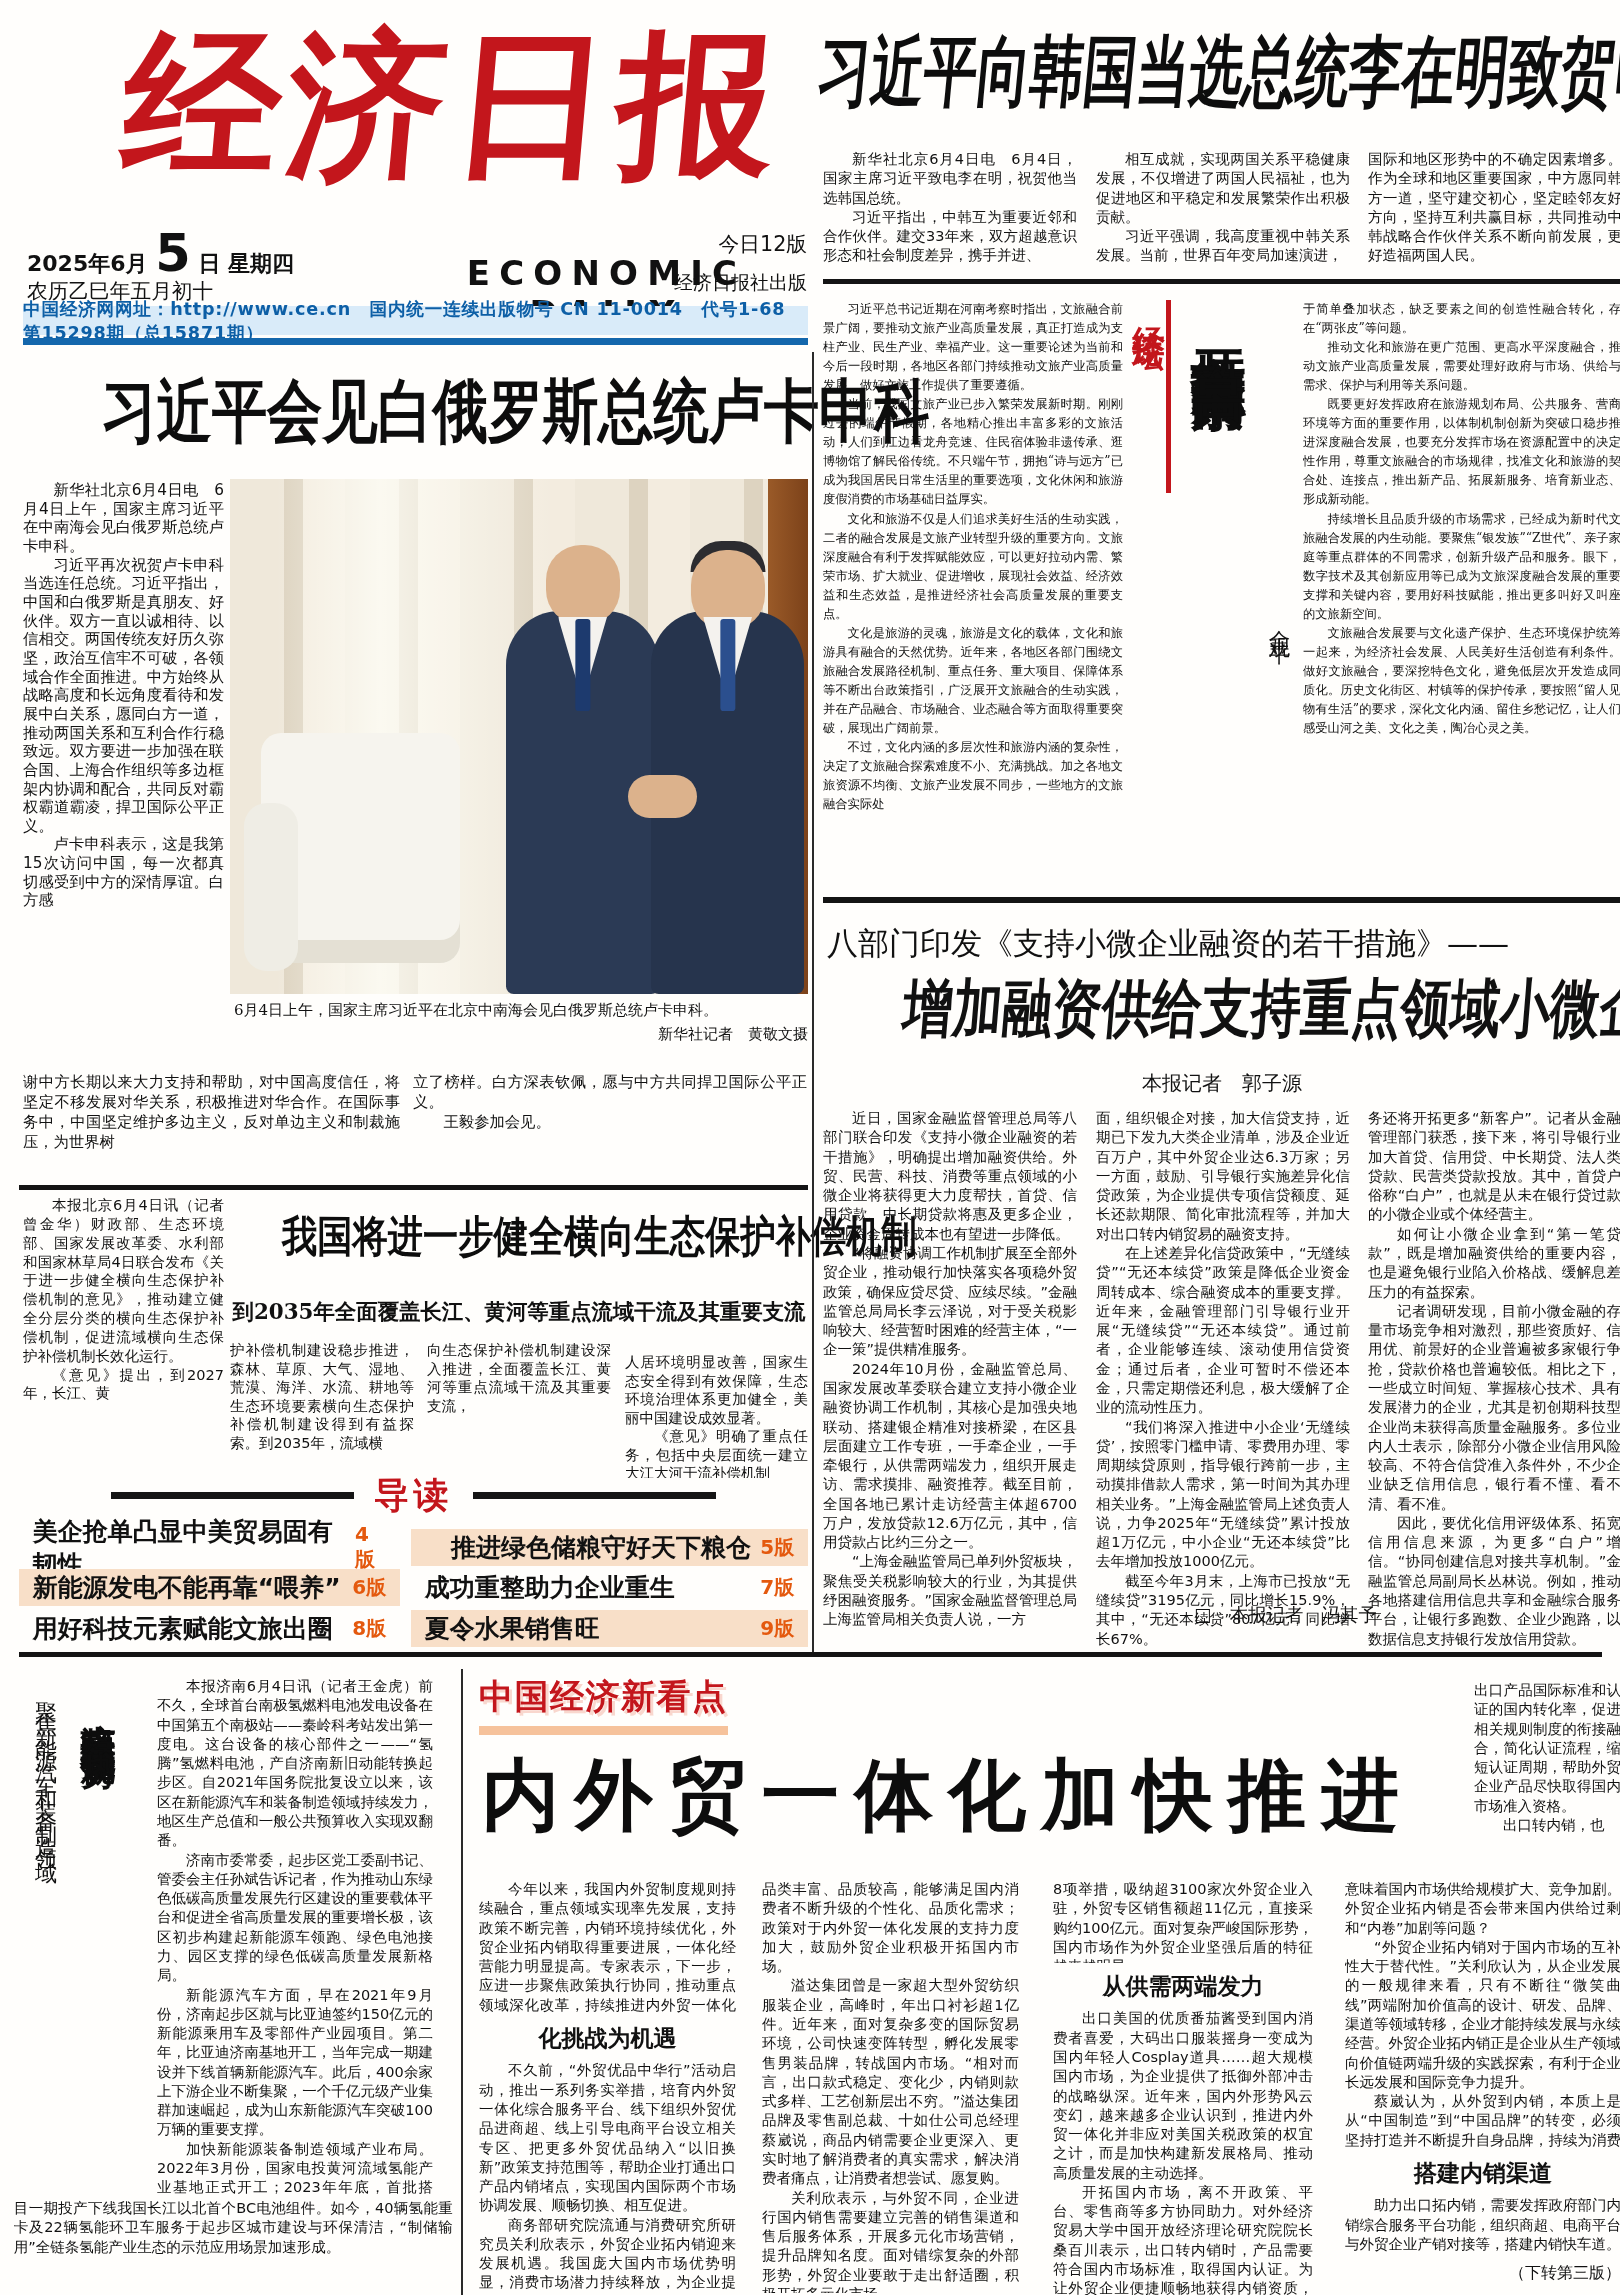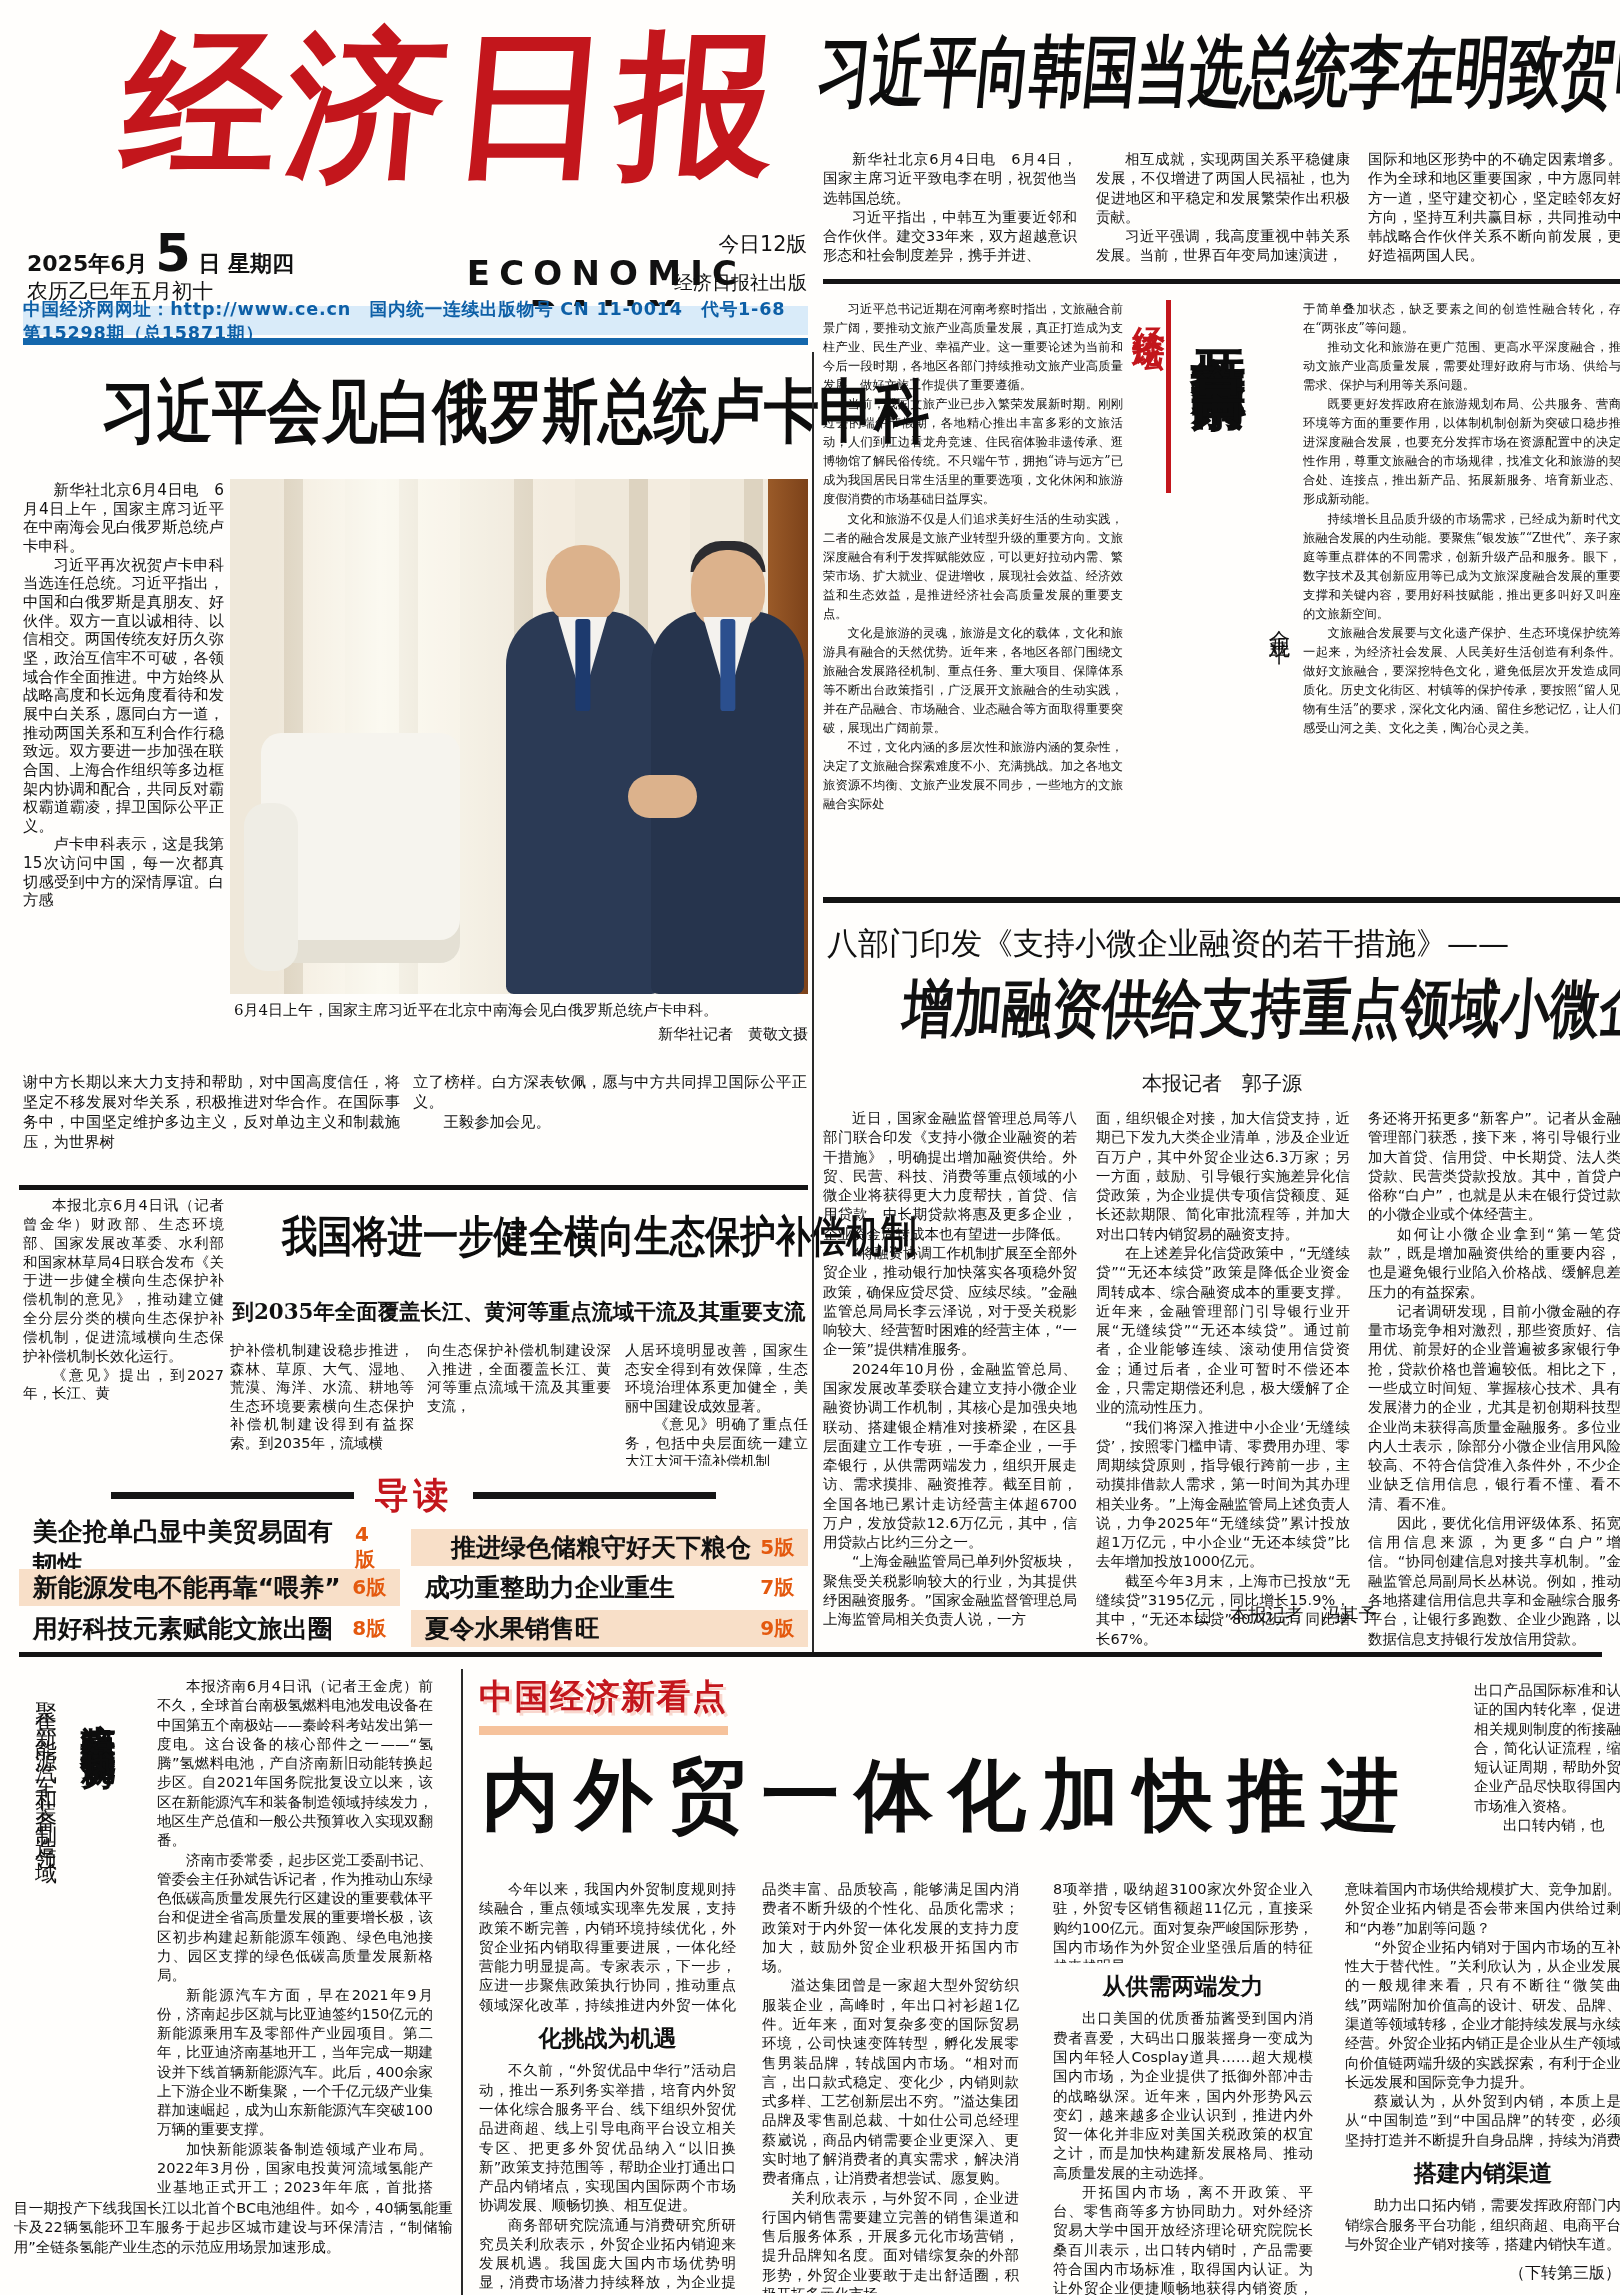--- a/index.html
+++ b/index.html
@@ -210,21 +210,21 @@
       <p>《意见》提出，到2027年，长江、黄</p>
     </div>
   <div class="abs eco-headline headline-black">我国将进一步健全横向生态保护补偿机制</div>
   <div class="abs eco-subtitle">到2035年全面覆盖长江、黄河等重点流域干流及其重要支流</div>
   <div class="abs eco-col body-col" style="left:230px">
       <p class="cont">护补偿机制建设稳步推进，森林、草原、大气、湿地、荒漠、海洋、水流、耕地等生态环境要素横向生态保护补偿机制建设得到有益探索。到2035年，流域横</p>
     </div>
   <div class="abs eco-col body-col" style="left:427px">
       <p class="cont">向生态保护补偿机制建设深入推进，全面覆盖长江、黄河等重点流域干流及其重要支流，</p>
     </div>
-  <div class="abs eco-col body-col" style="left:625px;width:183px;">
+  <div class="abs eco-col body-col" style="left:625px;width:183px;margin-top:12px;">
       <p class="cont">人居环境明显改善，国家生态安全得到有效保障，生态环境治理体系更加健全，美丽中国建设成效显著。</p>
       <p>《意见》明确了重点任务，包括中央层面统一建立大江大河干流补偿机制</p>
     </div>
 
   <div class="abs guide-box">
     <div class="guide-head">
       <div class="bar"></div>
       <div class="guide-title">导读</div>
       <div class="bar"></div>
     </div>

